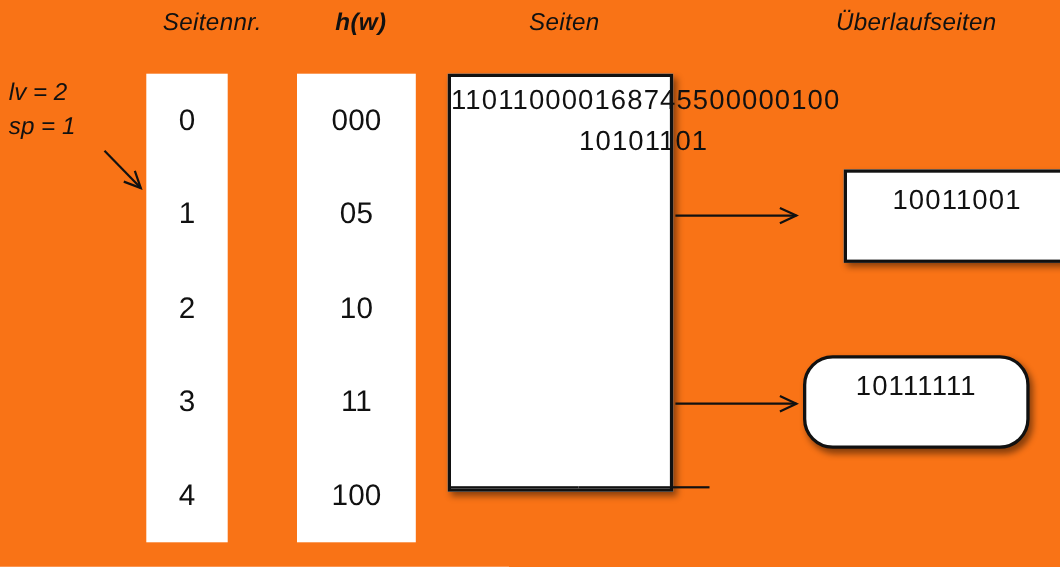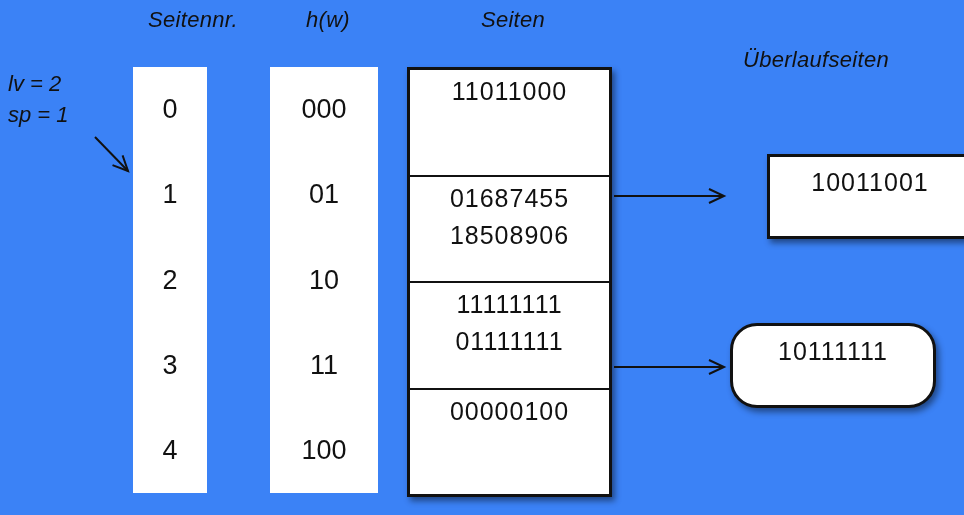--- a/index.html
+++ b/index.html
@@ -4,36 +4,36 @@
 <style>
   html, body { margin: 0; padding: 0; }
   body {
     width: 964px; height: 515px;
     font-family: "Liberation Sans", sans-serif;
     color: #111;
   }
   .canvas {
     position: relative;
     width: 964px; height: 515px;
-    background: #3b82f6;
+    background: #f97316;
     overflow: hidden;
   }
   .col-header {
     position: absolute;
     top: 7px;
     transform: translateX(-50%);
     font-style: italic;
     font-size: 22px;
     letter-spacing: 0.3px;
     white-space: nowrap;
   }
   .hdr-pageno { left: 193px; }
-  .hdr-hash   { left: 328px; }
+  .hdr-hash   { left: 328px; font-weight: bold; }
   .hdr-pages  { left: 513px; }
-  .hdr-overflow { left: 816px; margin-top: 40px; }
+  .hdr-overflow { left: 833px; }
 
   .annotation {
     position: absolute;
     left: 8px; top: 68px;
     width: 78px;
     text-align: left;
     font-style: italic;
     font-size: 22px;
     line-height: 31px;
     white-space: nowrap;
@@ -53,27 +53,27 @@
     flex: 1;
     display: flex;
     align-items: center;
     justify-content: center;
     font-size: 27px;
   }
 
   .pages-box {
     position: absolute;
     left: 407px; top: 67px;
-    width: 205px; height: 430px;
+    width: 205px; height: 380px;
     box-sizing: border-box;
     background: #ffffff;
     border: 3px solid #111;
     box-shadow: 3px 4px 6px rgba(0,0,0,0.45);
     display: flex;
-    flex-direction: column;
+    flex-direction: row;
   }
   .page-cell {
     flex: 1;
     border-bottom: 2px solid #111;
     display: flex;
     flex-direction: column;
     align-items: center;
     padding-top: 3px;
     box-sizing: border-box;
   }
@@ -124,37 +124,33 @@
   <div class="strip strip-pageno">
     <div class="strip-cell">0</div>
     <div class="strip-cell">1</div>
     <div class="strip-cell">2</div>
     <div class="strip-cell">3</div>
     <div class="strip-cell">4</div>
   </div>
 
   <div class="strip strip-hash">
     <div class="strip-cell">000</div>
-    <div class="strip-cell">01</div>
+    <div class="strip-cell">05</div>
     <div class="strip-cell">10</div>
     <div class="strip-cell">11</div>
     <div class="strip-cell">100</div>
   </div>
 
   <div class="pages-box">
     <div class="page-cell">
       <div class="entry">11011000</div>
     </div>
     <div class="page-cell">
       <div class="entry">01687455</div>
-      <div class="entry">18508906</div>
-    </div>
-    <div class="page-cell">
-      <div class="entry">11111111</div>
-      <div class="entry">01111111</div>
+      <div class="entry">10101101</div>
     </div>
     <div class="page-cell">
       <div class="entry">00000100</div>
     </div>
   </div>
 
   <div class="overflow-box overflow-1">
     <div class="entry">10011001</div>
   </div>
   <div class="overflow-box overflow-2">

